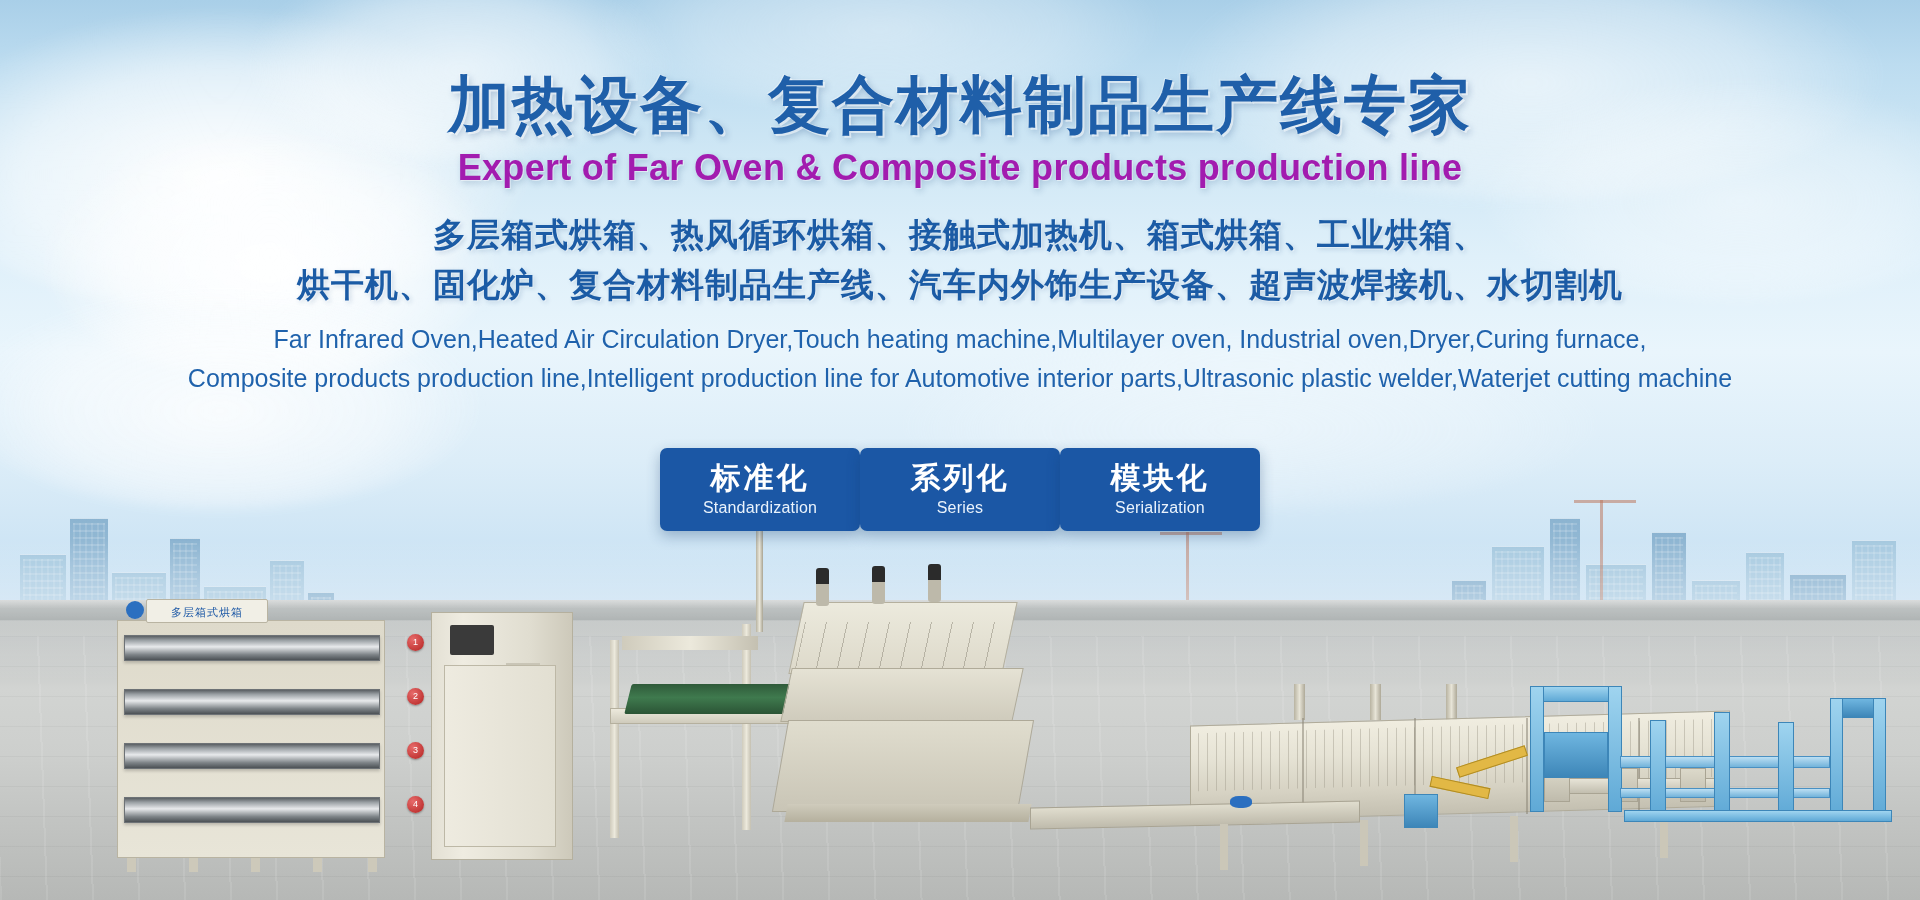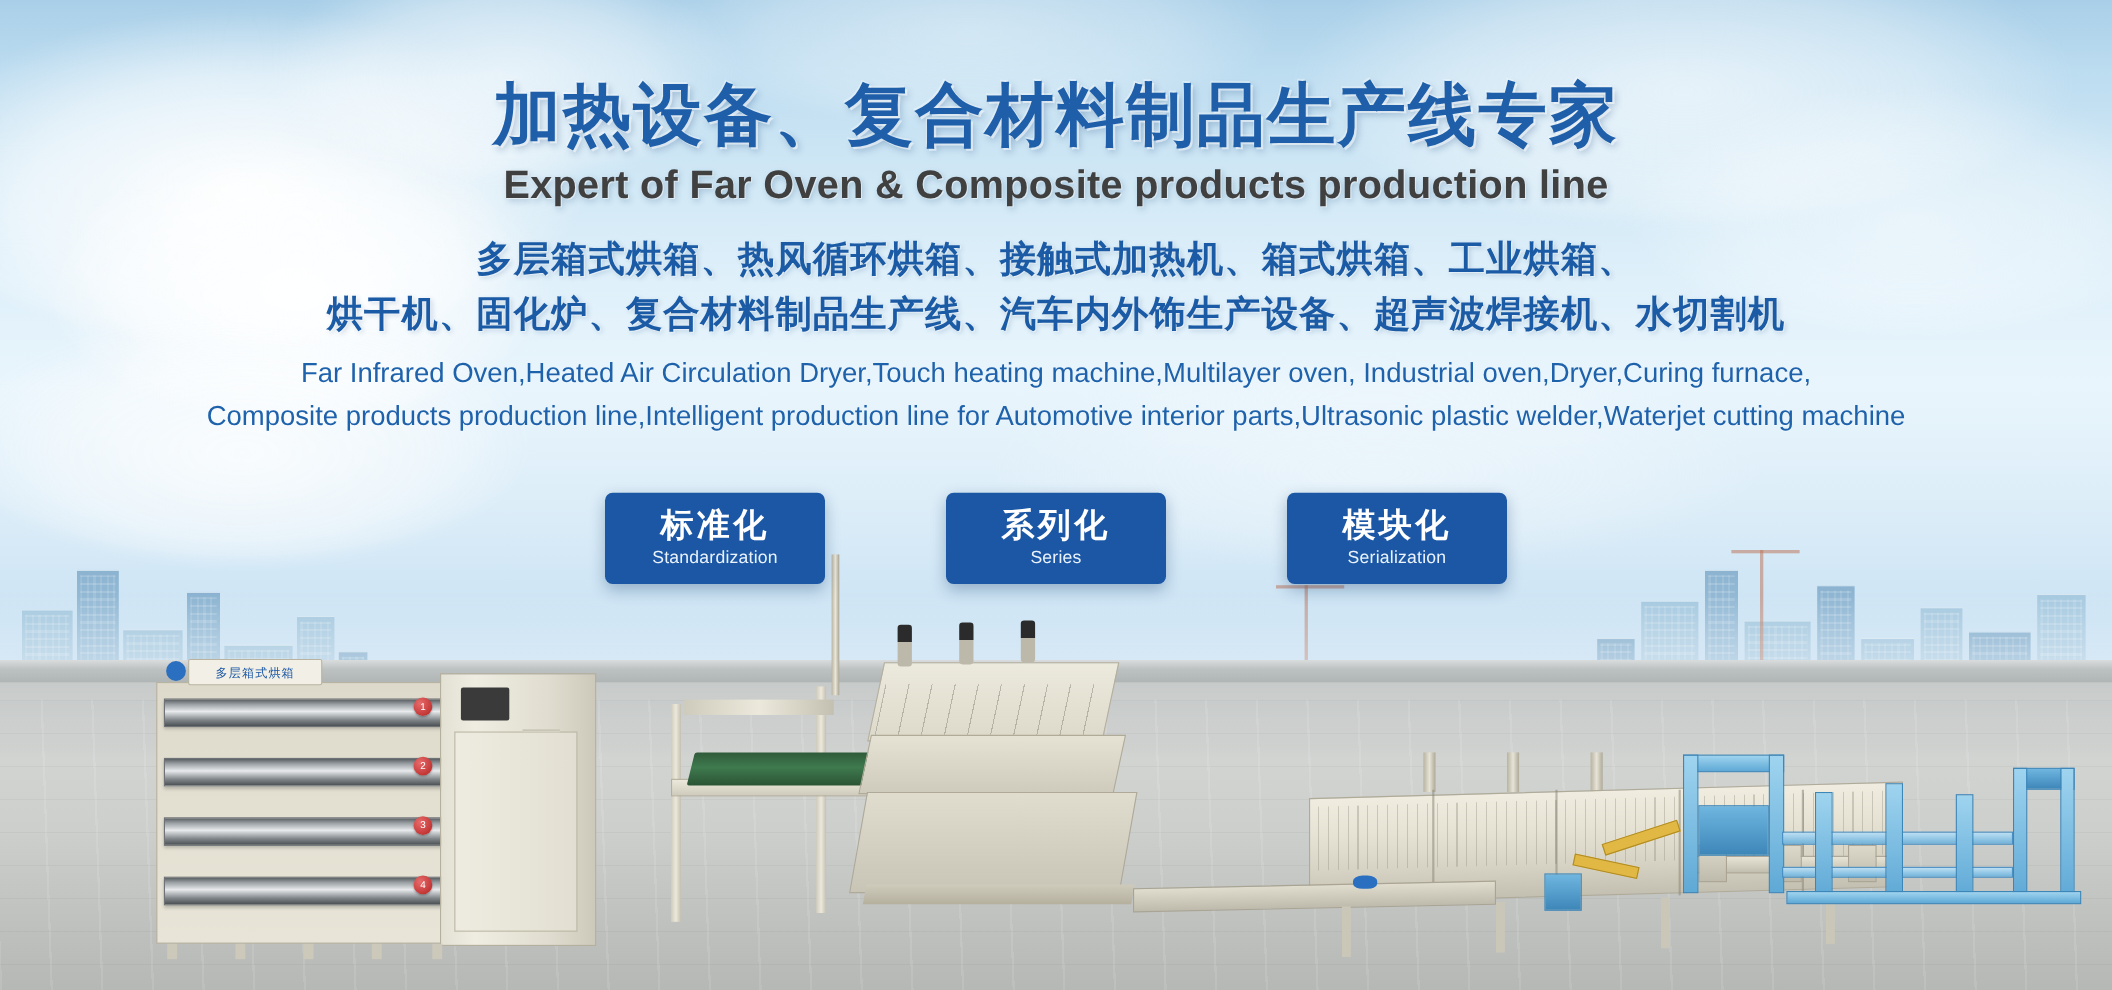--- a/index.html
+++ b/index.html
@@ -105,21 +105,21 @@
       2px 2px 0 rgba(255,255,255,.55),
       -1px -1px 0 rgba(255,255,255,.35),
       3px 4px 7px rgba(25,70,125,.28);
     line-height:1.08;
   }
   .title-en {
     margin-top:8px;
     font-size:36px;
     font-weight:bold;
     letter-spacing:.3px;
-    color:#404040;
+    color:#a21caf;
     text-shadow:
       1px 1px 0 rgba(255,255,255,.5),
       2px 3px 6px rgba(25,70,125,.25);
   }
 
   .sub-cn {
     margin-top:22px;
     font-size:33px;
     font-weight:bold;
     letter-spacing:1px;
@@ -132,21 +132,21 @@
     font-size:25px;
     color:#1f62ac;
     line-height:1.48;
     letter-spacing:0;
     text-shadow:0 1px 0 rgba(255,255,255,.4);
   }
 
   
   .badges {
     position:absolute; left:0; top:448px; width:1920px;
-    display:flex; justify-content:center; gap:110px;
+    display:flex; justify-content:center; 
   }
   .badge {
     background:#1b57a5;
     color:#ffffff;
     border-radius:7px;
     padding:13px 34px 14px 34px;
     min-width:200px;
     text-align:center;
     box-shadow:0 5px 14px rgba(20,60,110,.32);
   }
@@ -154,21 +154,21 @@
     font-size:30px; font-weight:bold; letter-spacing:3px; line-height:1.16;
   }
   .badge-en {
     font-size:16px; letter-spacing:.2px; margin-top:3px; color:#eaf3fc;
   }
 
   
   .machine { position:absolute; }
 
   
-  .m-multi { left:142px; top:612px; width:400px; height:254px; }
+  .m-multi { left:117px; top:612px; width:456px; height:254px; }
   .m-multi .cab {
     position:absolute; right:0; top:0; width:142px; height:248px;
     background:linear-gradient(to right,#e3e0d4 0%,#efece1 22%,#e0ddd0 70%,#cdc9ba 100%);
     border:1px solid #b5b09e;
   }
   .m-multi .cab-door {
     position:absolute; left:12px; top:52px; width:112px; height:182px;
     border:1px solid #bdb8a6;
     background:linear-gradient(to right,#eeebe0,#e2dfd2);
   }

